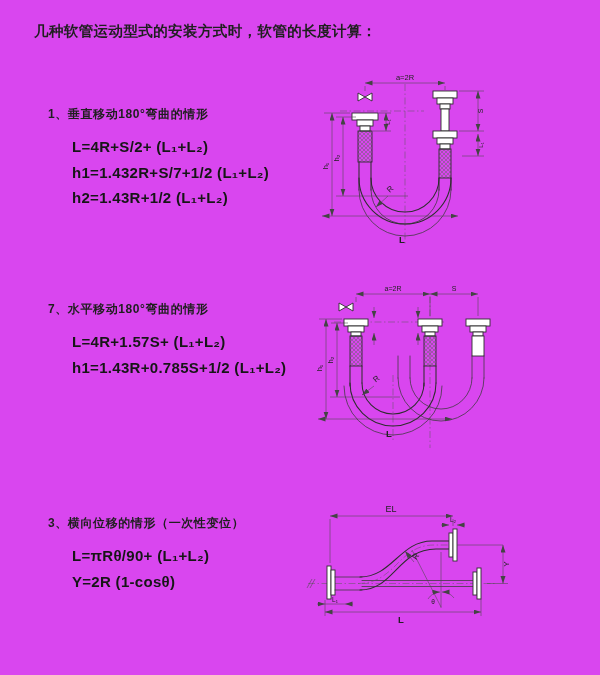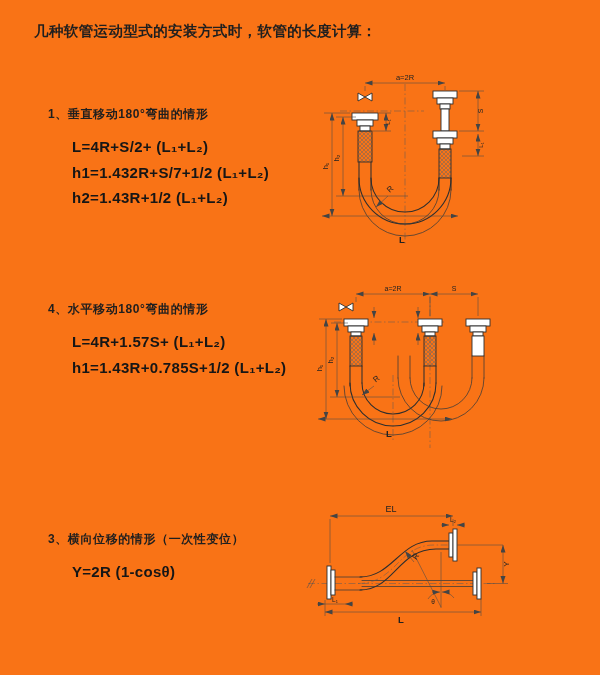--- a/index.html
+++ b/index.html
@@ -1,28 +1,28 @@
 <!DOCTYPE html>
 <html><head>
 <meta charset="utf-8">
 <style>
   html,body{margin:0;padding:0;background:#fff;}
   .page{
-    position:relative;width:600px;height:675px;background:#f97316;overflow:hidden;
+    position:relative;width:600px;height:675px;background:#d946ef;overflow:hidden;
     font-family:"Liberation Sans","DejaVu Sans",sans-serif;color:#1f1f1f;
   }
   .title{
     position:absolute;left:34px;top:22px;font-size:14.5px;font-weight:700;
     letter-spacing:0.4px;white-space:nowrap;
   }
   .sec{position:absolute;left:48px;}
   .sec .hd{font-size:12px;font-weight:700;letter-spacing:0.6px;margin:0 0 11px 0;white-space:nowrap;}
   .sec .fr{font-size:15px;line-height:25.5px;height:25.5px;padding-left:24px;
     letter-spacing:0.3px;white-space:nowrap;color:#161616;font-weight:bold;}
-  #s1{top:106px;} #s2{top:301px;} #s3{top:515px;margin-top:16px;}
+  #s1{top:106px;} #s2{top:301px;} #s3{top:515px;}
   svg.diag{position:absolute;}
   #d1{left:312px;top:66px;} #d2{left:312px;top:280px;} #d3{left:300px;top:500px;}
   
   .ln{stroke:#2e2e2e;stroke-width:1.05;fill:none;stroke-linecap:round;}
   .ln2{stroke:#3a3a3a;stroke-width:0.75;fill:none;stroke-linecap:round;}
   .fit{stroke:#2e2e2e;stroke-width:0.9;fill:#ffffff;}
   .hat{stroke:#2e2e2e;stroke-width:0.9;}
   .dim{stroke:#4a4a4a;stroke-width:0.55;fill:none;}
   .cl{stroke:#5a5a5a;stroke-width:0.5;fill:none;stroke-dasharray:7 2.5 1.5 2.5;}
   .lbl{fill:#222;font-family:"Liberation Sans","DejaVu Sans",sans-serif;}
@@ -35,27 +35,28 @@
   <div class="title">几种软管运动型式的安装方式时，软管的长度计算：</div>
 
   <div class="sec" id="s1">
     <div class="hd">1、垂直移动180°弯曲的情形</div>
     <div class="fr">L=4R+S/2+ (L₁+L₂)</div>
     <div class="fr">h1=1.432R+S/7+1/2 (L₁+L₂)</div>
     <div class="fr">h2=1.43R+1/2 (L₁+L₂)</div>
   </div>
 
   <div class="sec" id="s2">
-    <div class="hd">4、水平移动180°弯曲的情形</div>
+    <div class="hd">7、水平移动180°弯曲的情形</div>
     <div class="fr">L=4R+1.57S+ (L₁+L₂)</div>
     <div class="fr">h1=1.43R+0.785S+1/2 (L₁+L₂)</div>
   </div>
 
   <div class="sec" id="s3">
     <div class="hd">3、横向位移的情形（一次性变位）</div>
+    <div class="fr">L=πRθ/90+ (L₁+L₂)</div>
     <div class="fr">Y=2R (1-cosθ)</div>
   </div>
 
   <svg id="d1" class="diag" width="285" height="195" viewBox="0 0 285 195">
     <defs>
       <marker id="ah" markerUnits="userSpaceOnUse" markerWidth="9" markerHeight="7" refX="7.5" refY="2.5" orient="auto-start-reverse">
         <path d="M0,0 L7.5,2.5 L0,5 Z" fill="#444"></path>
       </marker>
       <pattern id="hatch" width="4" height="4" patternUnits="userSpaceOnUse">
         <path d="M0,0 L4,4 M4,0 L0,4" stroke="#666" stroke-width="0.5"></path>

